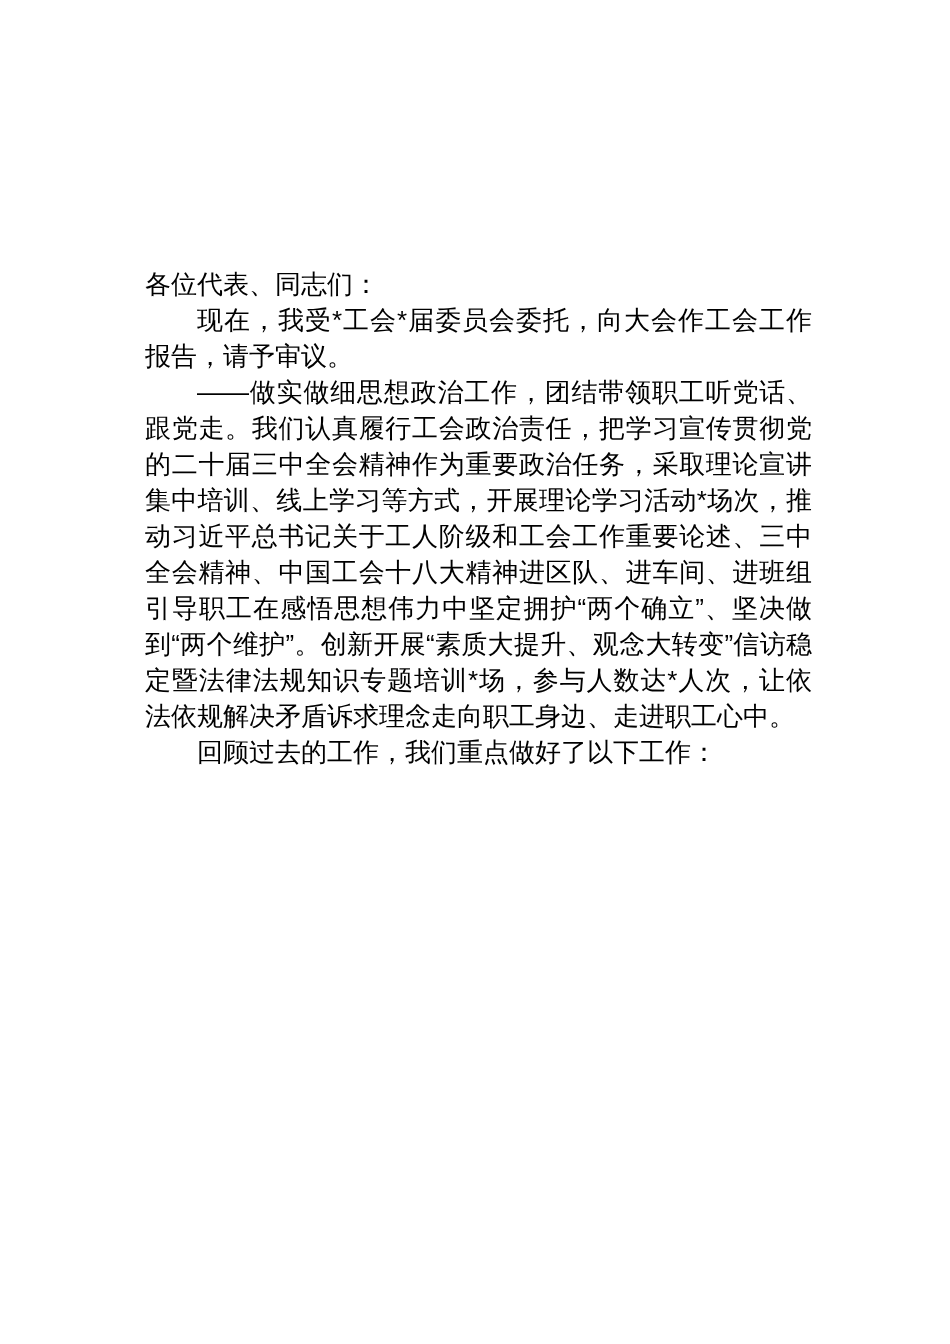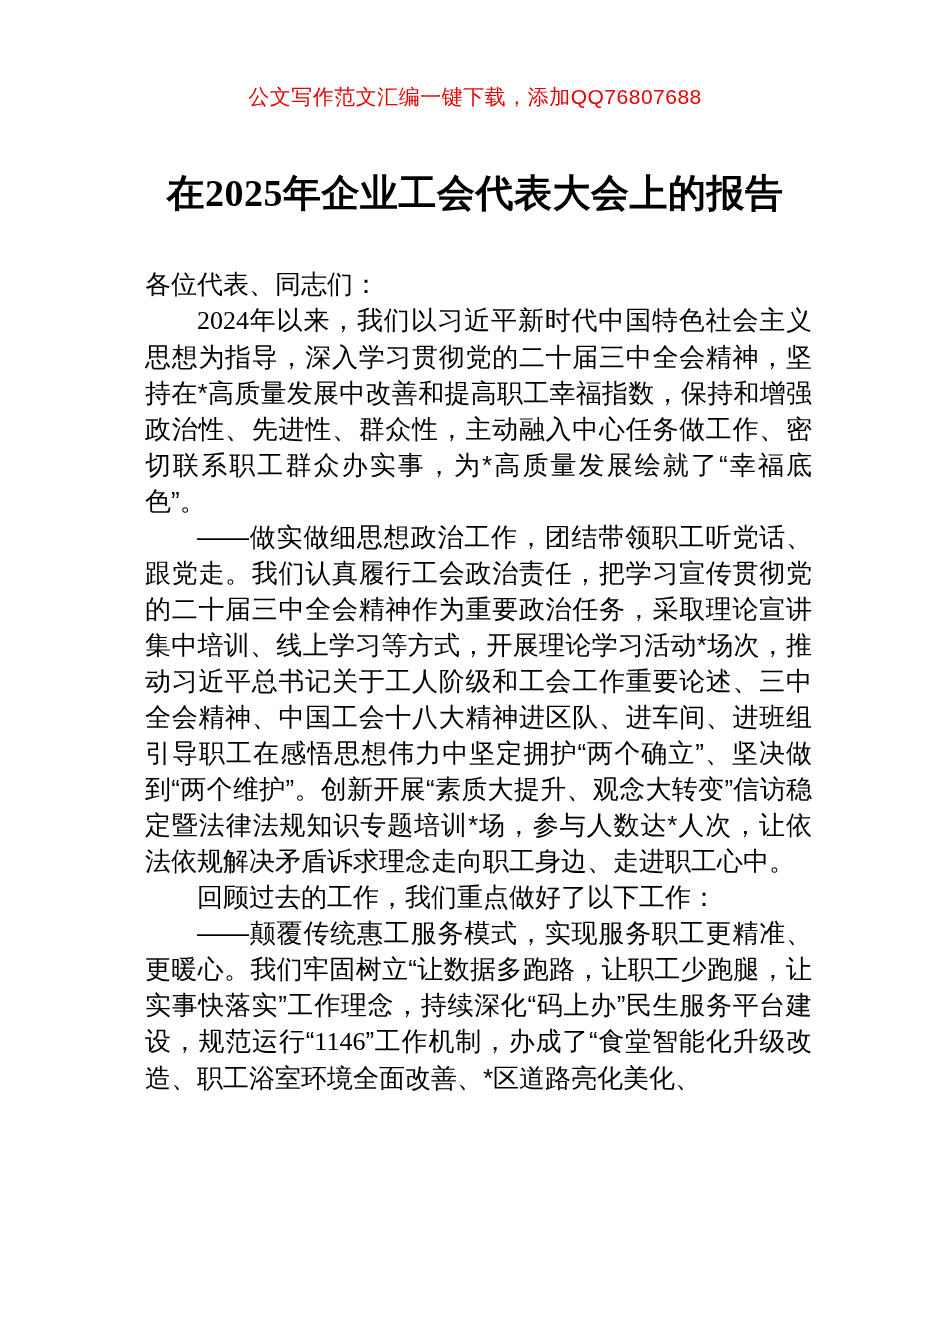--- a/index.html
+++ b/index.html
@@ -58,22 +58,19 @@
   }
   
   .latin {
     font-family: "Liberation Serif", "DejaVu Serif", serif;
   }
 </style>
 </head>
 <body>
 
 <div class="page">
-  <div class="promo">公文写作范文汇编一键下载，添加QQ76807688</div>
-  <h1 class="doc-title">在<span class="latin">2025</span>年企业工会代表大会上的报告</h1>
   <div class="doc-body">
       <p class="para">各位代表、同志们：</p>
-      <p class="para indent"><span class="latin">2024</span>年以来，我们以习近平新时代中国特色社会主义思想为指导，深入学习贯彻党的二十届三中全会精神，坚持在*高质量发展中改善和提高职工幸福指数，保持和增强政治性、先进性、群众性，主动融入中心任务做工作、密切联系职工群众办实事，为*高质量发展绘就了“幸福底色”。</p>
+      <p class="para indent">现在，我受*工会*届委员会委托，向大会作工会工作报告，请予审议。</p>
       <p class="para indent">——做实做细思想政治工作，团结带领职工听党话、跟党走。我们认真履行工会政治责任，把学习宣传贯彻党的二十届三中全会精神作为重要政治任务，采取理论宣讲集中培训、线上学习等方式，开展理论学习活动*场次，推动习近平总书记关于工人阶级和工会工作重要论述、三中全会精神、中国工会十八大精神进区队、进车间、进班组引导职工在感悟思想伟力中坚定拥护“两个确立”、坚决做到“两个维护”。创新开展“素质大提升、观念大转变”信访稳定暨法律法规知识专题培训*场，参与人数达*人次，让依法依规解决矛盾诉求理念走向职工身边、走进职工心中。</p>
       <p class="para indent">回顾过去的工作，我们重点做好了以下工作：</p>
-      <p class="para indent">——颠覆传统惠工服务模式，实现服务职工更精准、更暖心。我们牢固树立“让数据多跑路，让职工少跑腿，让实事快落实”工作理念，持续深化“码上办”民生服务平台建设，规范运行“<span class="latin">1146</span>”工作机制，办成了“食堂智能化升级改造、职工浴室环境全面改善、*区道路亮化美化、</p>
     </div>
 </div>
 
 </body></html>

